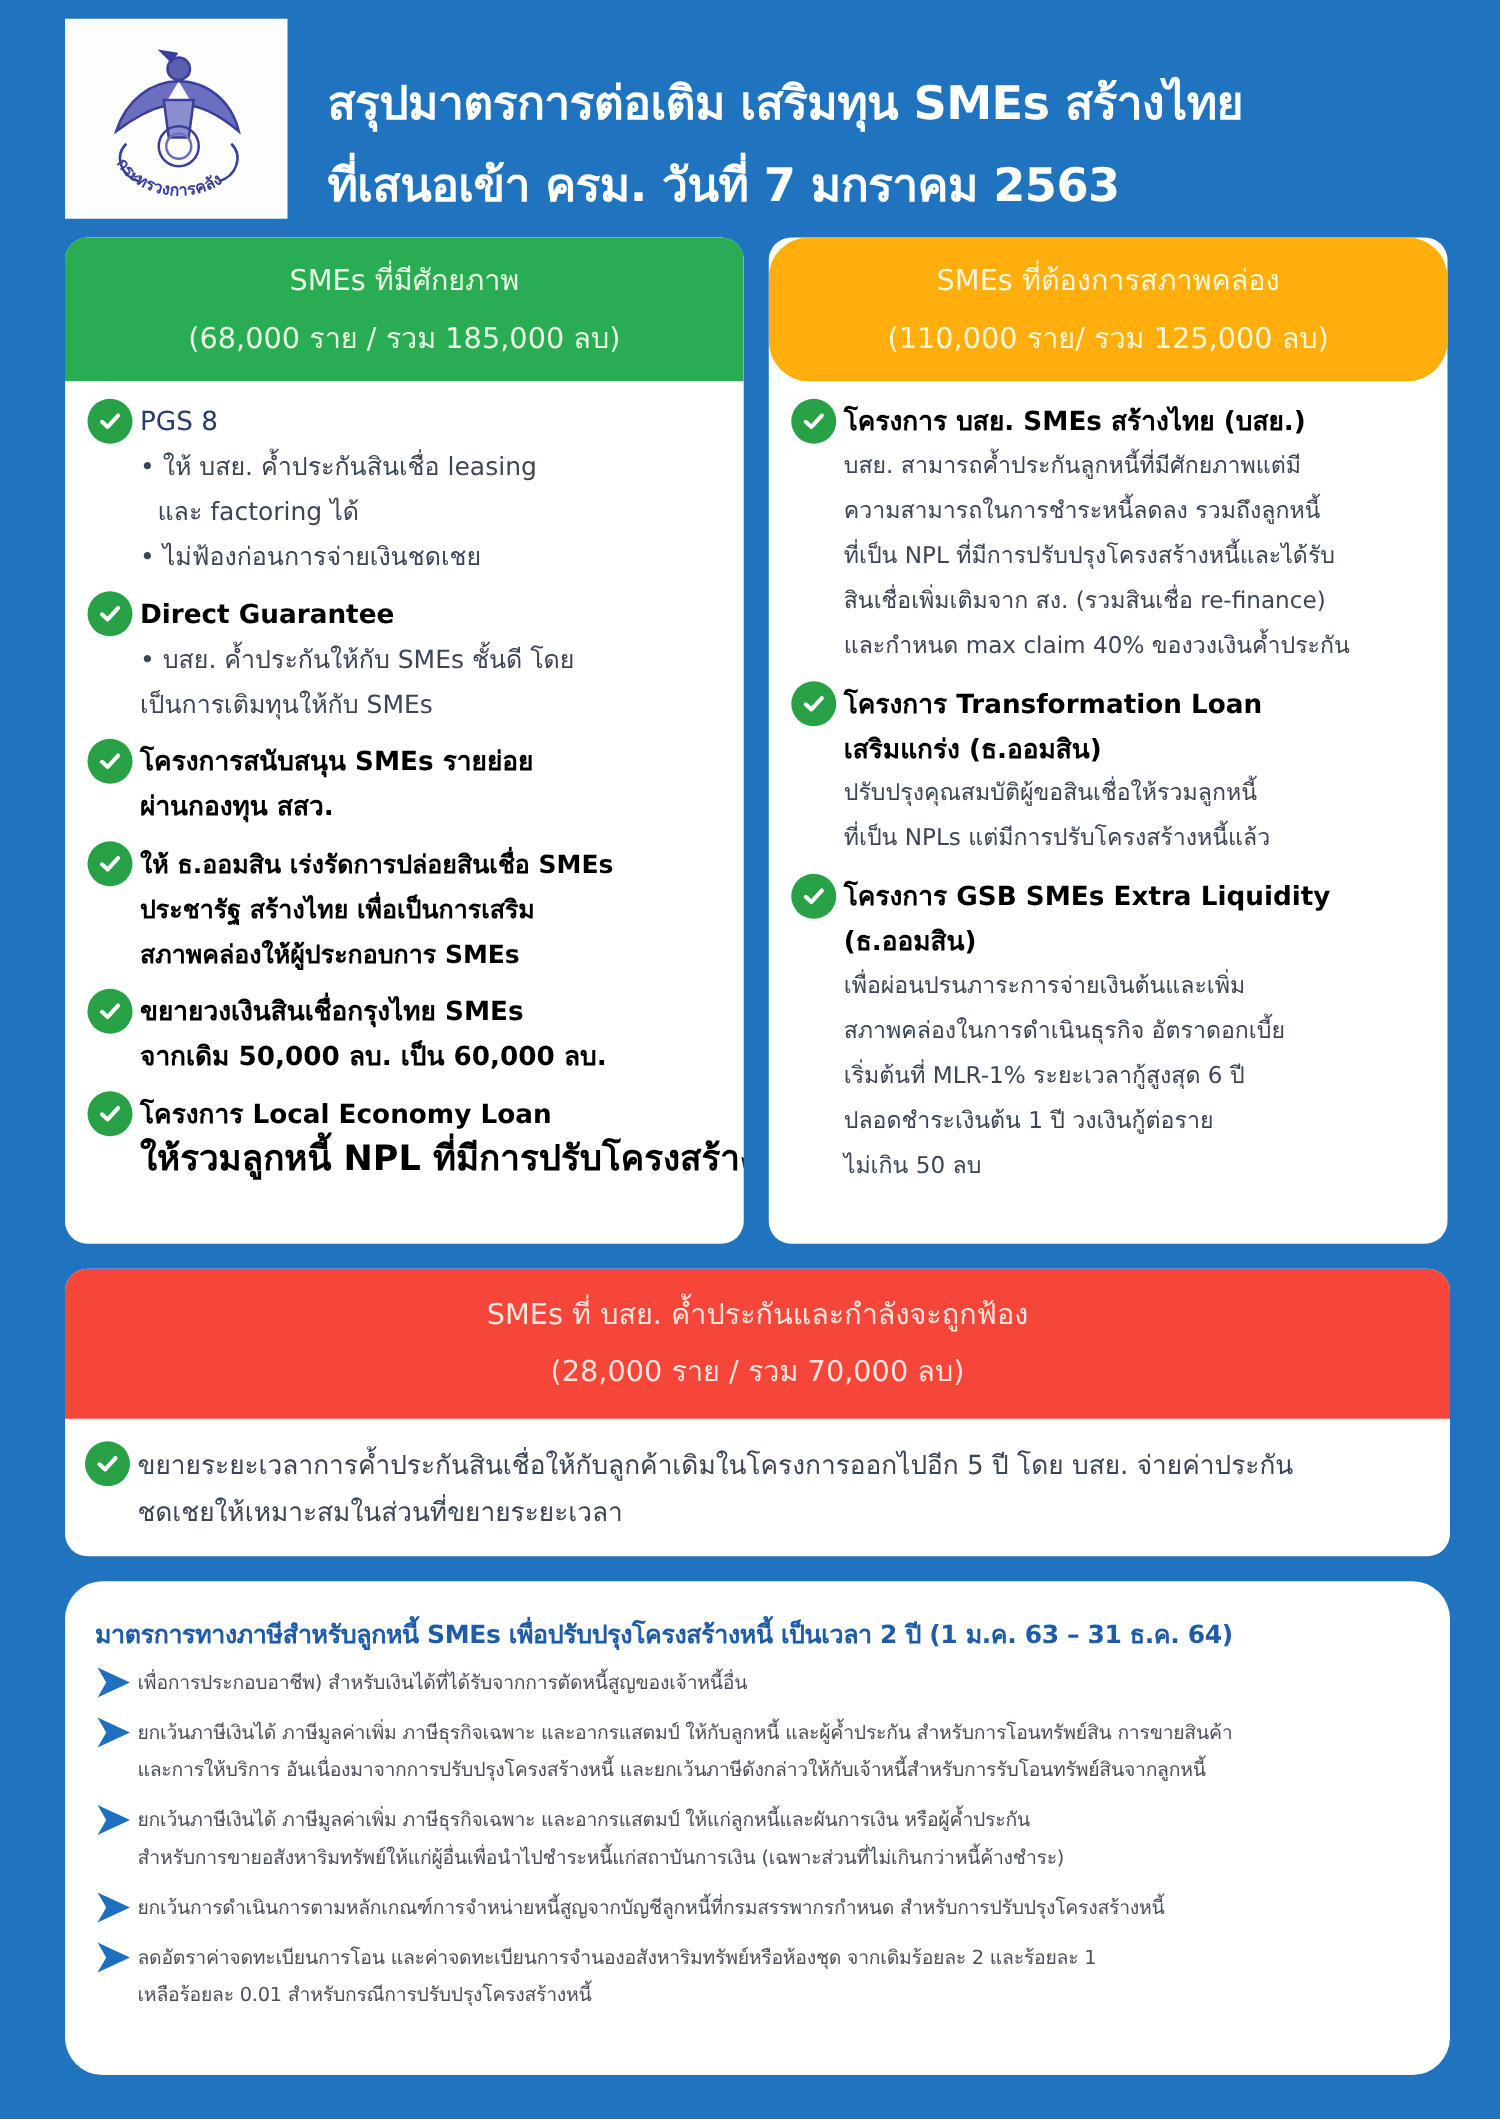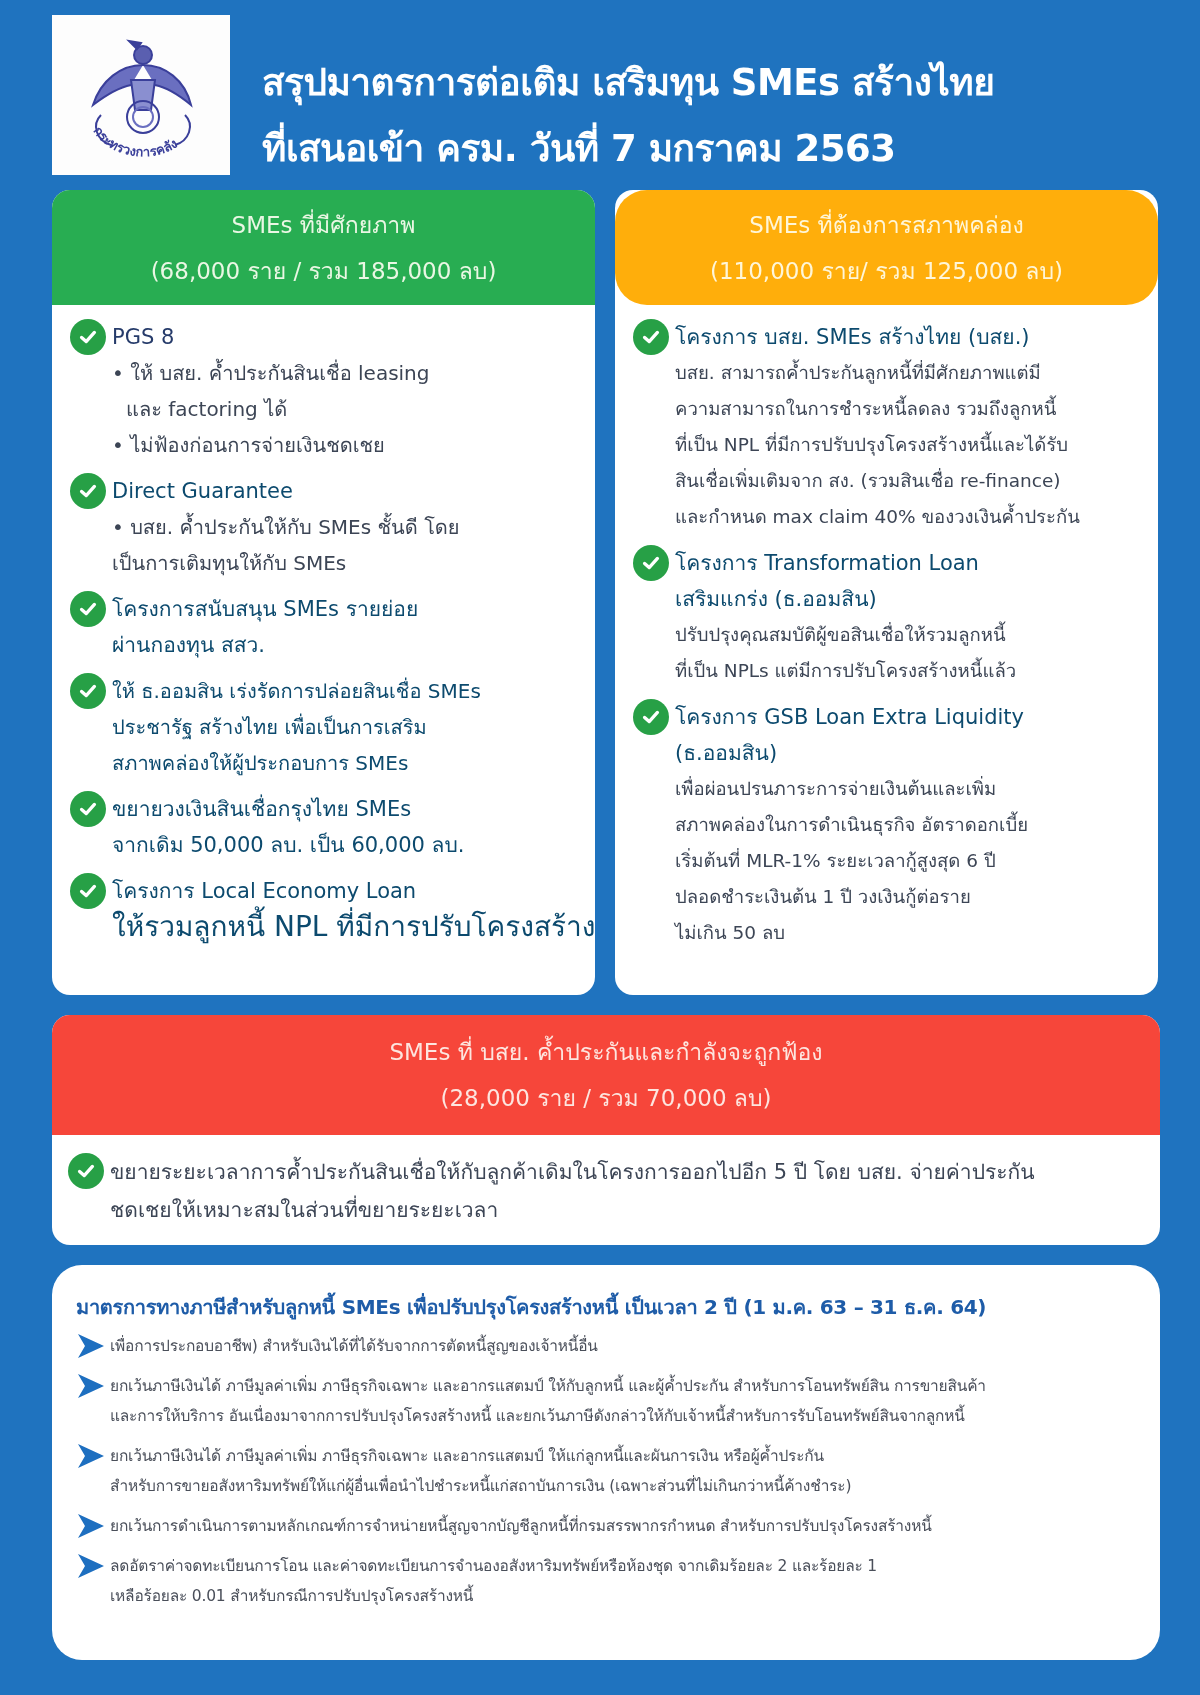--- a/index.html
+++ b/index.html
@@ -36,21 +36,21 @@
 
   .card-body { padding: 14px 20px 10px 18px; }
   .item { display: flex; align-items: flex-start; margin-bottom: 10px; }
   .check {
     flex: 0 0 36px; width: 36px; height: 36px; border-radius: 50%;
     background: #27a046; display: flex; align-items: center; justify-content: center;
     margin-right: 6px; margin-top: 0px;
   }
   .check svg { width: 22px; height: 22px; }
   .item-text { flex: 1; }
-  .item-title { font-size: 21px; line-height: 36px; color: #0c4a6e; font-weight: normal; }
+  .item-title { font-size: 21px; line-height: 36px; color: #000000; font-weight: bold; }
   .item-title.plain { font-weight: normal; color: #263b6a; }
   .item-line { font-size: 20px; line-height: 36px; color: #3c4555; white-space: nowrap; }
   .item-desc { font-size: 18.5px; line-height: 36px; color: #3c4555; white-space: nowrap; }
   .bullet-line { font-size: 20px; line-height: 36px; color: #3c4555; white-space: nowrap; }
 
   .left-card { left: 52px; top: 190px; width: 543px; height: 805px; }
   .right-card { left: 615px; top: 190px; width: 543px; height: 805px; }
   .red-card { left: 52px; top: 1015px; width: 1108px; height: 230px; }
   .tax-card { left: 52px; top: 1265px; width: 1108px; height: 395px; border-radius: 30px; }
 
@@ -215,21 +215,21 @@
       </div>
     </div>
 
     <div class="item">
       <span class="check">
           <svg viewBox="0 0 24 24">
             <path d="M5 12.5 L10 17 L19 7" stroke="#fff" stroke-width="3.6" fill="none" stroke-linecap="round" stroke-linejoin="round"></path>
           </svg>
         </span>
       <div class="item-text">
-        <div class="item-title" style="white-space:nowrap">โครงการ GSB Loan Extra Liquidity</div>
+        <div class="item-title" style="white-space:nowrap">โครงการ GSB SMEs Extra Liquidity</div>
         <div class="item-title">(ธ.ออมสิน)</div>
         <div class="item-desc">เพื่อผ่อนปรนภาระการจ่ายเงินต้นและเพิ่ม</div>
         <div class="item-desc">สภาพคล่องในการดำเนินธุรกิจ อัตราดอกเบี้ย</div>
         <div class="item-desc">เริ่มต้นที่ MLR-1% ระยะเวลากู้สูงสุด 6 ปี</div>
         <div class="item-desc">ปลอดชำระเงินต้น 1 ปี วงเงินกู้ต่อราย</div>
         <div class="item-desc">ไม่เกิน 50 ลบ</div>
       </div>
     </div>
   </div>
 </div>

